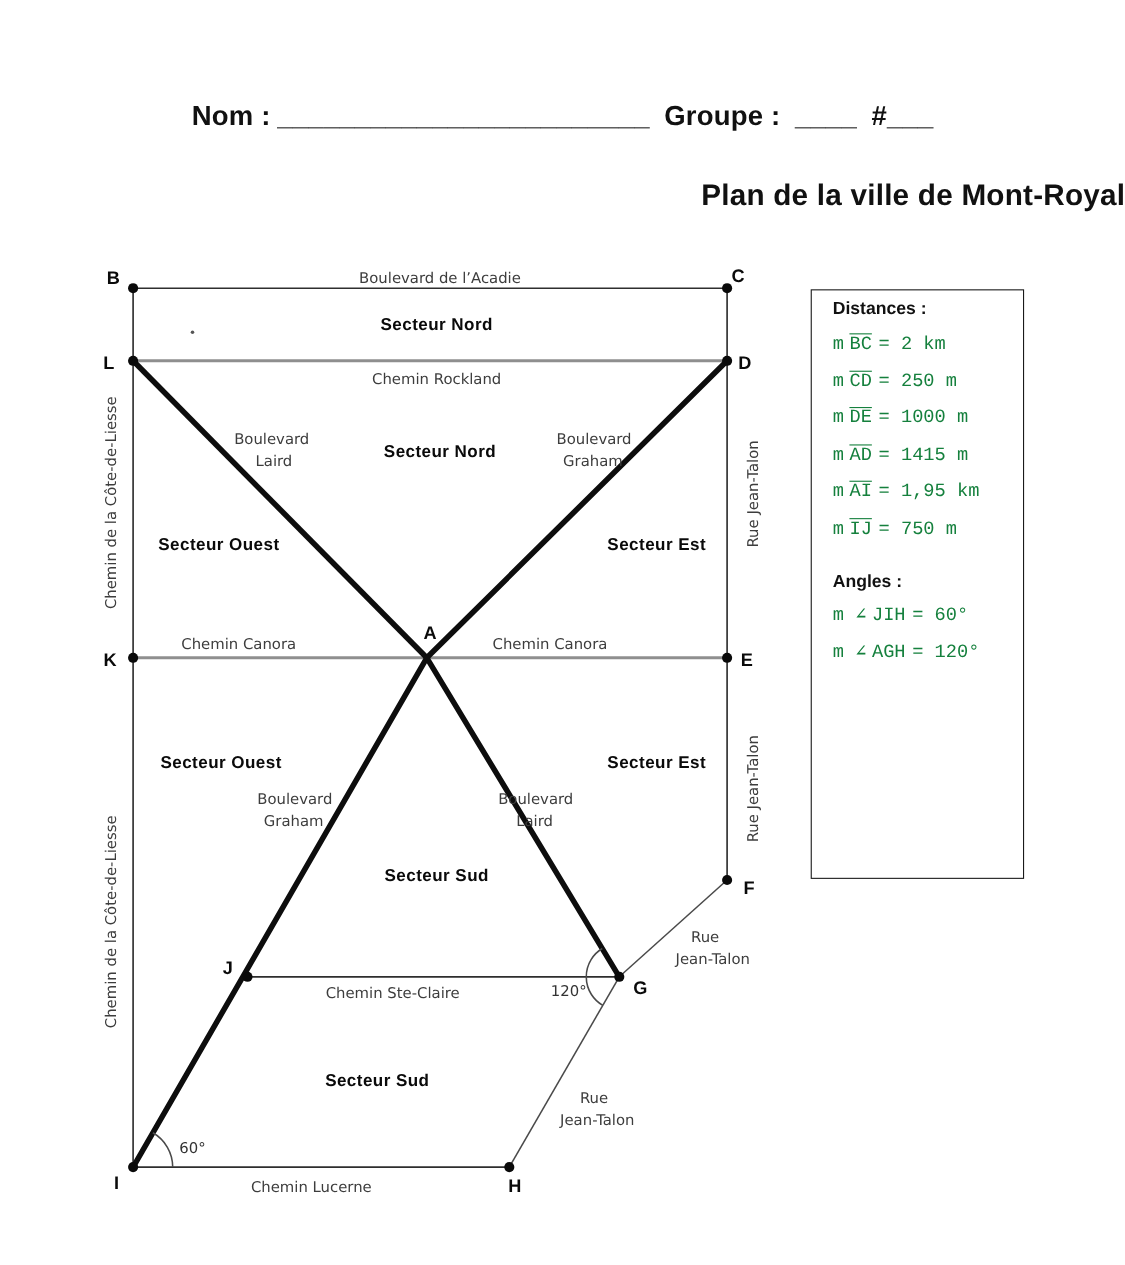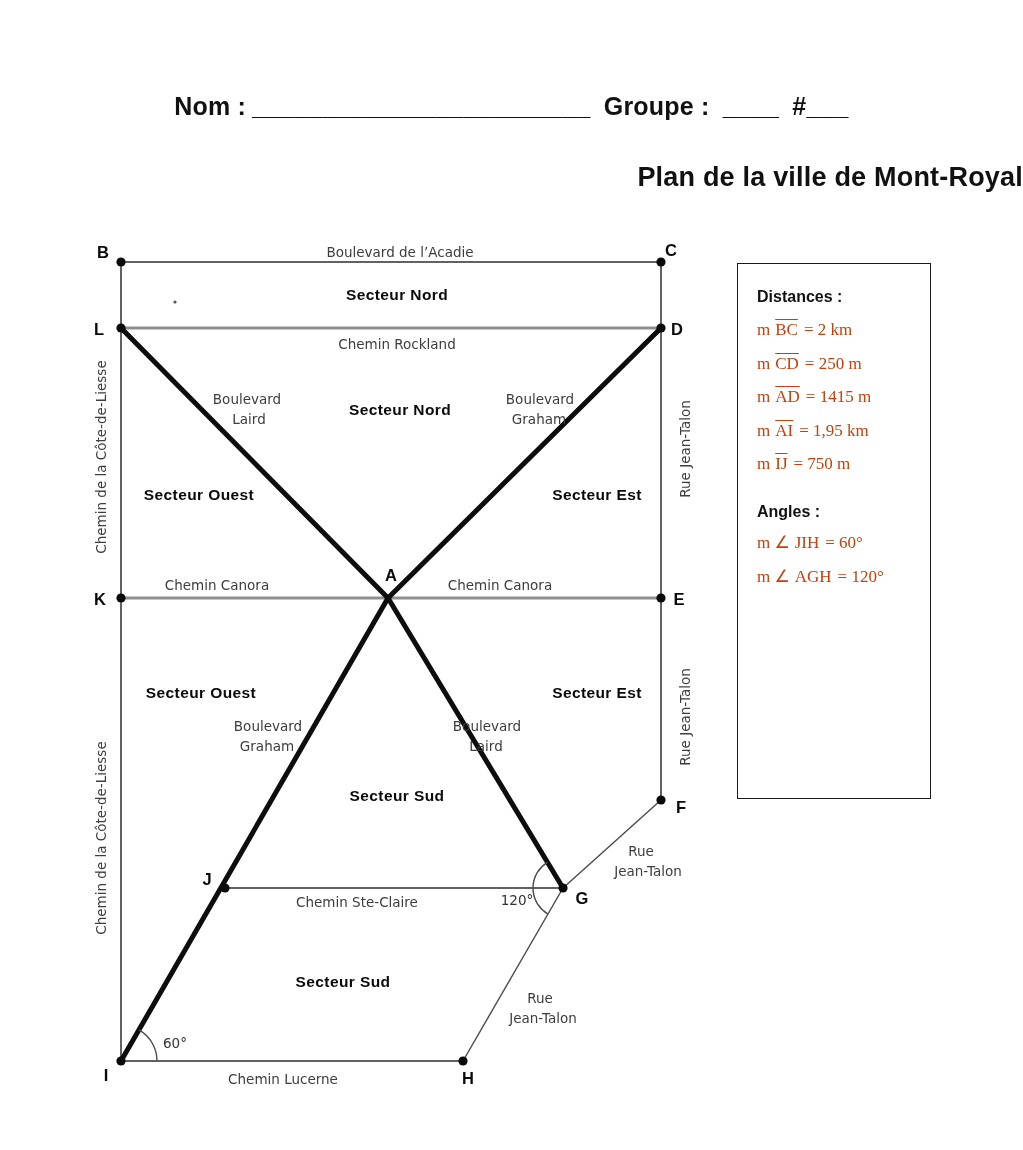--- a/index.html
+++ b/index.html
@@ -7,25 +7,25 @@
         font-family:"Liberation Sans",sans-serif;color:#111;border-radius:17px;}
   .header{position:absolute;top:92px;left:0;width:100%;text-align:center;
           font-weight:bold;font-size:25px;letter-spacing:.2px;white-space:nowrap;}
   .header span{margin:0 3px;}
   .title{position:absolute;top:162px;left:0;width:100%;text-align:right;
          font-weight:bold;font-size:27px;letter-spacing:.2px;}
   svg.map{position:absolute;left:0;top:0;width:1023px;height:1150px;}
 
   
   .panel{position:absolute;left:737px;top:263px;width:194px;height:536px;
-         border:1.6px solid #1a1a1a;box-sizing:border-box;padding:24px 0 0 19px;background:#fff;}
+         border:1.6px solid #1a1a1a;box-sizing:border-box;padding:8px 0 0 19px;background:#fff;}
   .panel-heading{font-family:"Liberation Sans",sans-serif;font-weight:bold;font-size:16px;
                  color:#111;margin:0 0 7px 0;}
-  .mrow{font-family:Liberation Serif, serif;font-size:17px;line-height:33.6px;
-        color:#c2410c;white-space:nowrap;}
+  .mrow{font-family:Liberation Mono, monospace;font-size:17px;line-height:33.6px;
+        color:#15803d;white-space:nowrap;}
   .mrow .pre{margin-right:5px;}
   .mrow .val{margin-left:6px;}
   .ov{text-decoration:overline;}
   .angles-heading{margin-top:22px;margin-bottom:5px;}
 
   
   text{user-select:none;}
   .pt{font-family:"Liberation Sans",sans-serif;font-weight:bold;font-size:16.5px;fill:#0a0a0a;}
   .street{font-family:"DejaVu Sans",sans-serif;font-size:13.5px;fill:#3d3d3d;}
   .sector{font-family:"Liberation Sans",sans-serif;font-weight:bold;font-size:15.5px;
@@ -129,20 +129,21 @@
     <text class="street" x="101" y="842.5" text-anchor="middle" transform="rotate(-90 101 838)">Chemin de la Côte-de-Liesse</text>
     <text class="street" x="685" y="453.5" text-anchor="middle" transform="rotate(-90 685 449)">Rue Jean-Talon</text>
     <text class="street" x="685" y="721.5" text-anchor="middle" transform="rotate(-90 685 717)">Rue Jean-Talon</text>
   </svg>
 
   <div class="panel">
     <div class="panel-heading">Distances :</div>
 
     <div class="mrow"><span class="pre">m</span><span class="ov">BC</span><span class="val">= 2 km</span></div>
     <div class="mrow"><span class="pre">m</span><span class="ov">CD</span><span class="val">= 250 m</span></div>
+    <div class="mrow"><span class="pre">m</span><span class="ov">DE</span><span class="val">= 1000 m</span></div>
     <div class="mrow"><span class="pre">m</span><span class="ov">AD</span><span class="val">= 1415 m</span></div>
     <div class="mrow"><span class="pre">m</span><span class="ov">AI</span><span class="val">= 1,95 km</span></div>
     <div class="mrow"><span class="pre">m</span><span class="ov">IJ</span><span class="val">= 750 m</span></div>
 
     <div class="panel-heading angles-heading">Angles :</div>
 
     <div class="mrow"><span class="pre">m ∠</span><span>JIH</span><span class="val">= 60°</span></div>
     <div class="mrow"><span class="pre">m ∠</span><span>AGH</span><span class="val">= 120°</span></div>
   </div>
 

